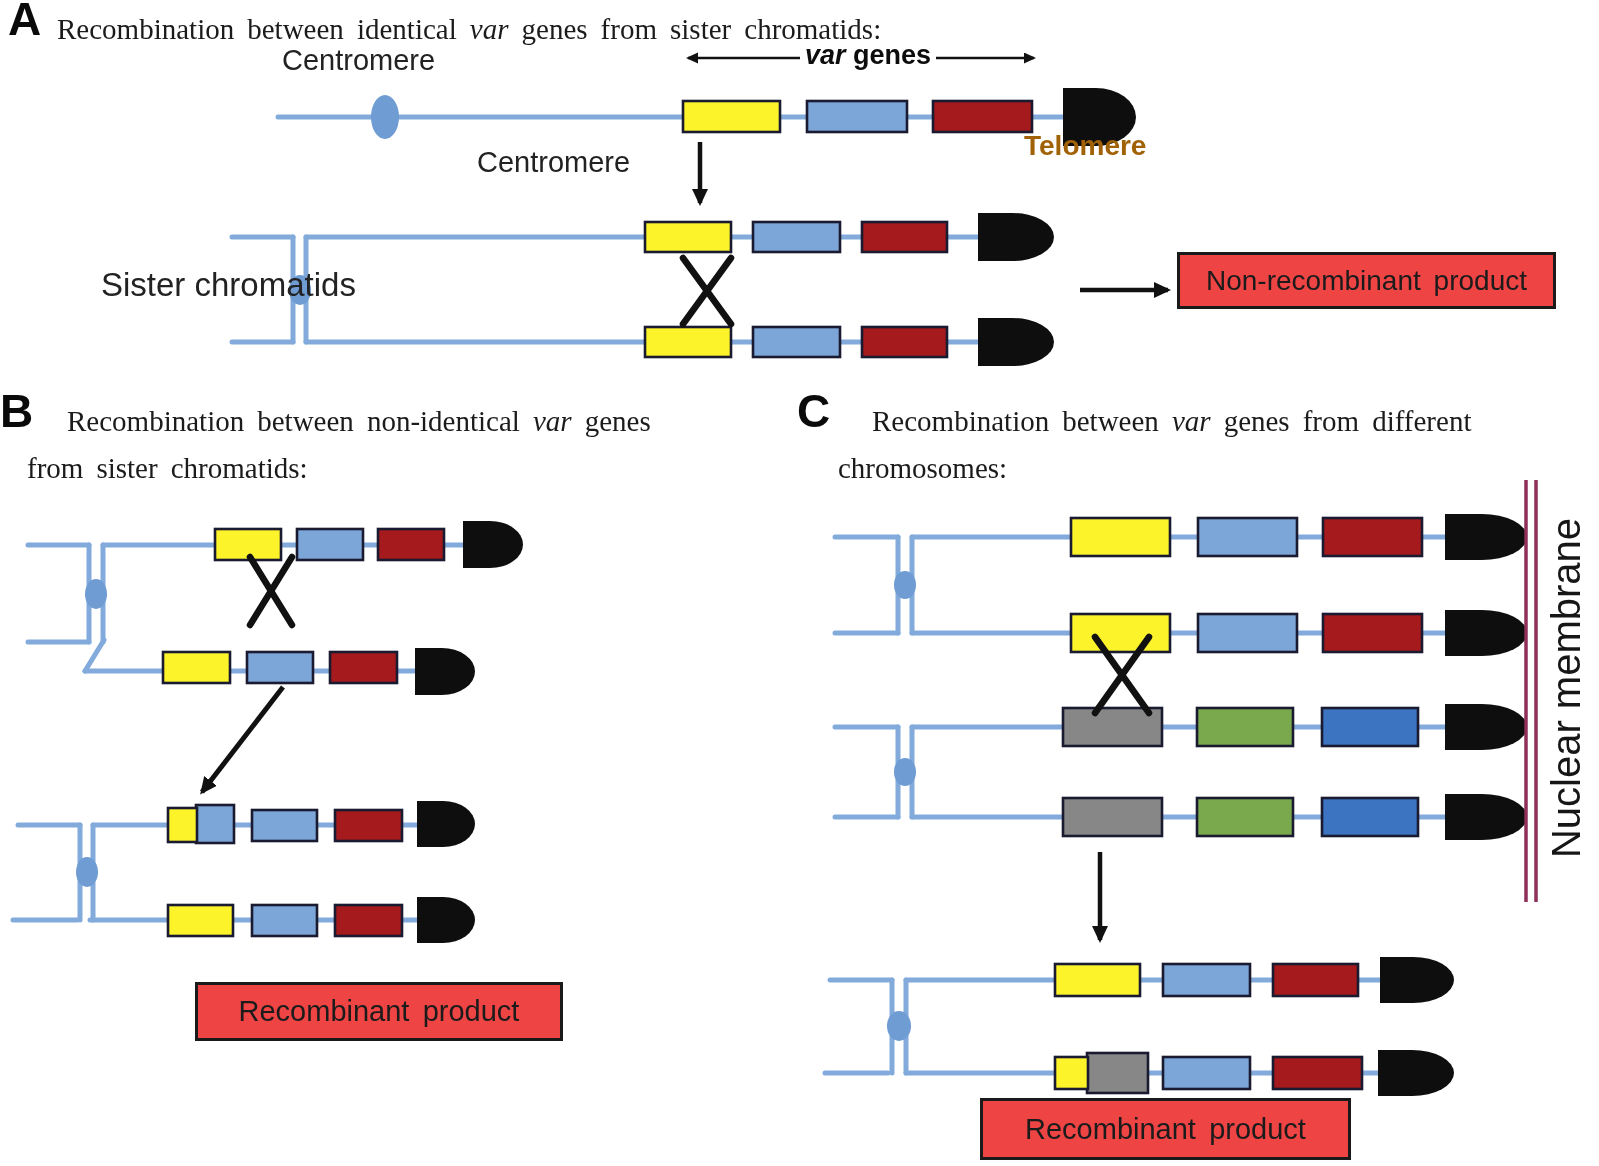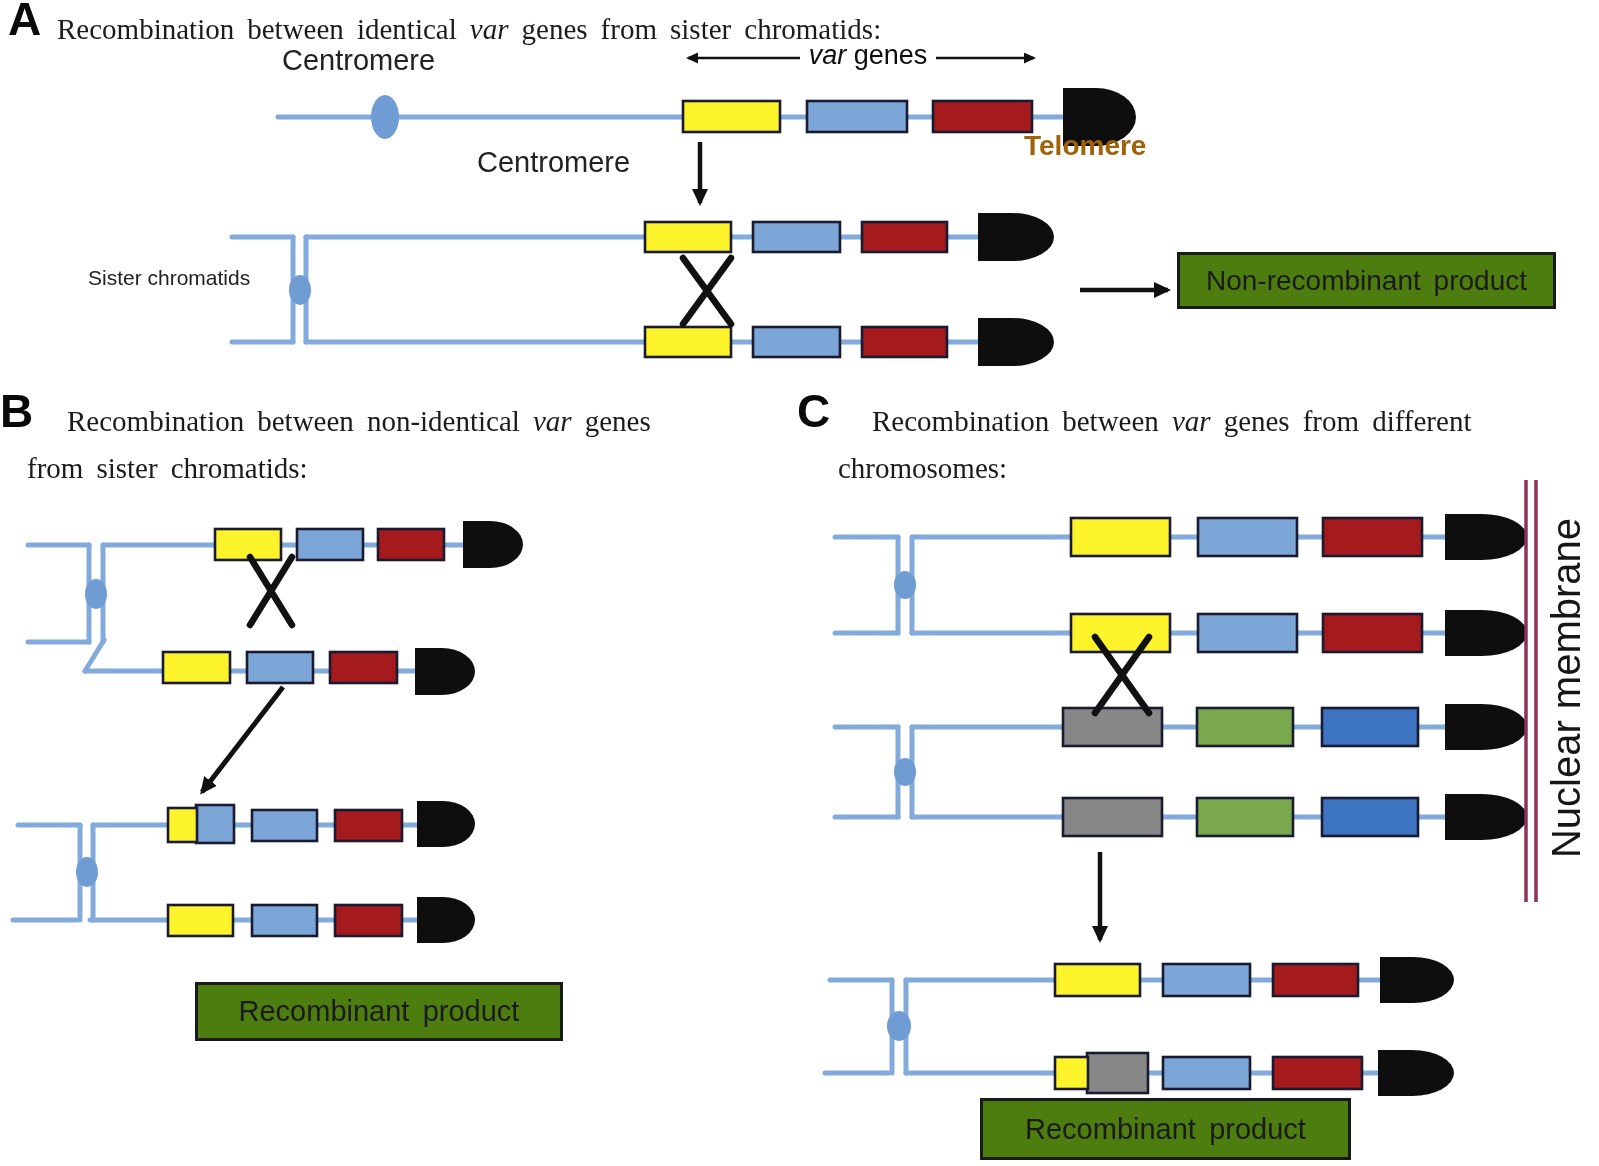--- a/index.html
+++ b/index.html
@@ -4,22 +4,22 @@
 <style>
   html,body{margin:0;padding:0;background:#ffffff;}
   .canvas{position:relative;width:1599px;height:1166px;background:#ffffff;overflow:hidden;
           font-family:"Liberation Sans", sans-serif;color:#1b1b1b;}
   svg.layer{position:absolute;left:0;top:0;}
   .plabel{position:absolute;font-size:46px;font-weight:700;color:#0a0a0a;line-height:1;}
   .title{position:absolute;font-size:29px;word-spacing:0.20em;line-height:1.62;color:#1b1b1b;font-family:Liberation Serif, serif;}
   .title i{font-style:italic;}
   .lab{position:absolute;font-size:29px;color:#222;white-space:nowrap;}
   .bold{font-weight:700;color:#a16207;}
-  .vglabel{position:absolute;font-size:27px;font-weight:400;color:#0d0d0d;text-align:center;white-space:nowrap;}
-  .pbox{position:absolute;border:3px solid #1a1a1a;background:#4d7c0f;display:flex;align-items:center;
+  .vglabel{position:absolute;font-size:27px;font-weight:700;color:#0d0d0d;text-align:center;white-space:nowrap;}
+  .pbox{position:absolute;border:3px solid #1a1a1a;background:#ef4444;display:flex;align-items:center;
         justify-content:center;font-size:28px;color:#1b1b1b;word-spacing:0.18em;white-space:nowrap;}
   .vert{position:absolute;left:1346px;top:666px;width:440px;height:44px;line-height:44px;text-align:center;
         transform:rotate(-90deg);font-size:40px;color:#161616;white-space:nowrap;}
 </style>
 </head>
 <body>
 
 <div class="canvas">
 
   <svg id="diagram-svg" class="layer" width="1599" height="1166" viewBox="0 0 1599 1166">
@@ -145,21 +145,21 @@
       <line x1="1526" y1="480" x2="1526" y2="902" stroke="#8E3059" stroke-width="3.5"></line>
       <line x1="1536" y1="480" x2="1536" y2="902" stroke="#8E3059" stroke-width="3.5"></line>
     </svg>
 
   <div class="plabel" style="left:8px;top:-4px">A</div>
   <div class="title" style="left:57px;top:6px;width:1080px"><span>Recombination between identical </span><i>var</i><span> genes from sister chromatids:</span></div>
   <div class="lab" style="left:282px;top:44px">Centromere</div>
   <div class="vglabel" style="left:802px;top:40px;width:132px"><i>var</i><span> genes</span></div>
   <div class="lab" style="left:477px;top:146px">Centromere</div>
   <div class="lab bold" style="left:1024px;top:130px;font-size:28px">Telomere</div>
-  <div class="lab" style="left:88px;top:266px;font-size:21px">Sister chromatids</div>
+  <div class="lab" style="left:101px;top:266px;font-size:33px">Sister chromatids</div>
   <div class="pbox" style="left:1177px;top:252px;width:373px;height:51px">Non-recombinant product</div>
 
   <div class="plabel" style="left:0px;top:388px">B</div>
   <div class="title" style="left:27px;top:398px;width:680px;text-indent:40px"><span>Recombination between non-identical </span><i>var</i><span> genes from sister chromatids:</span></div>
   <div class="pbox" style="left:195px;top:982px;width:362px;height:53px;font-size:29px">Recombinant product</div>
 
   <div class="plabel" style="left:797px;top:388px">C</div>
   <div class="title" style="left:838px;top:398px;width:645px;text-indent:34px"><span>Recombination between </span><i>var</i><span> genes from different chromosomes:</span></div>
   <div class="vert">Nuclear membrane</div>
   <div class="pbox" style="left:980px;top:1098px;width:365px;height:56px;font-size:29px">Recombinant product</div>

